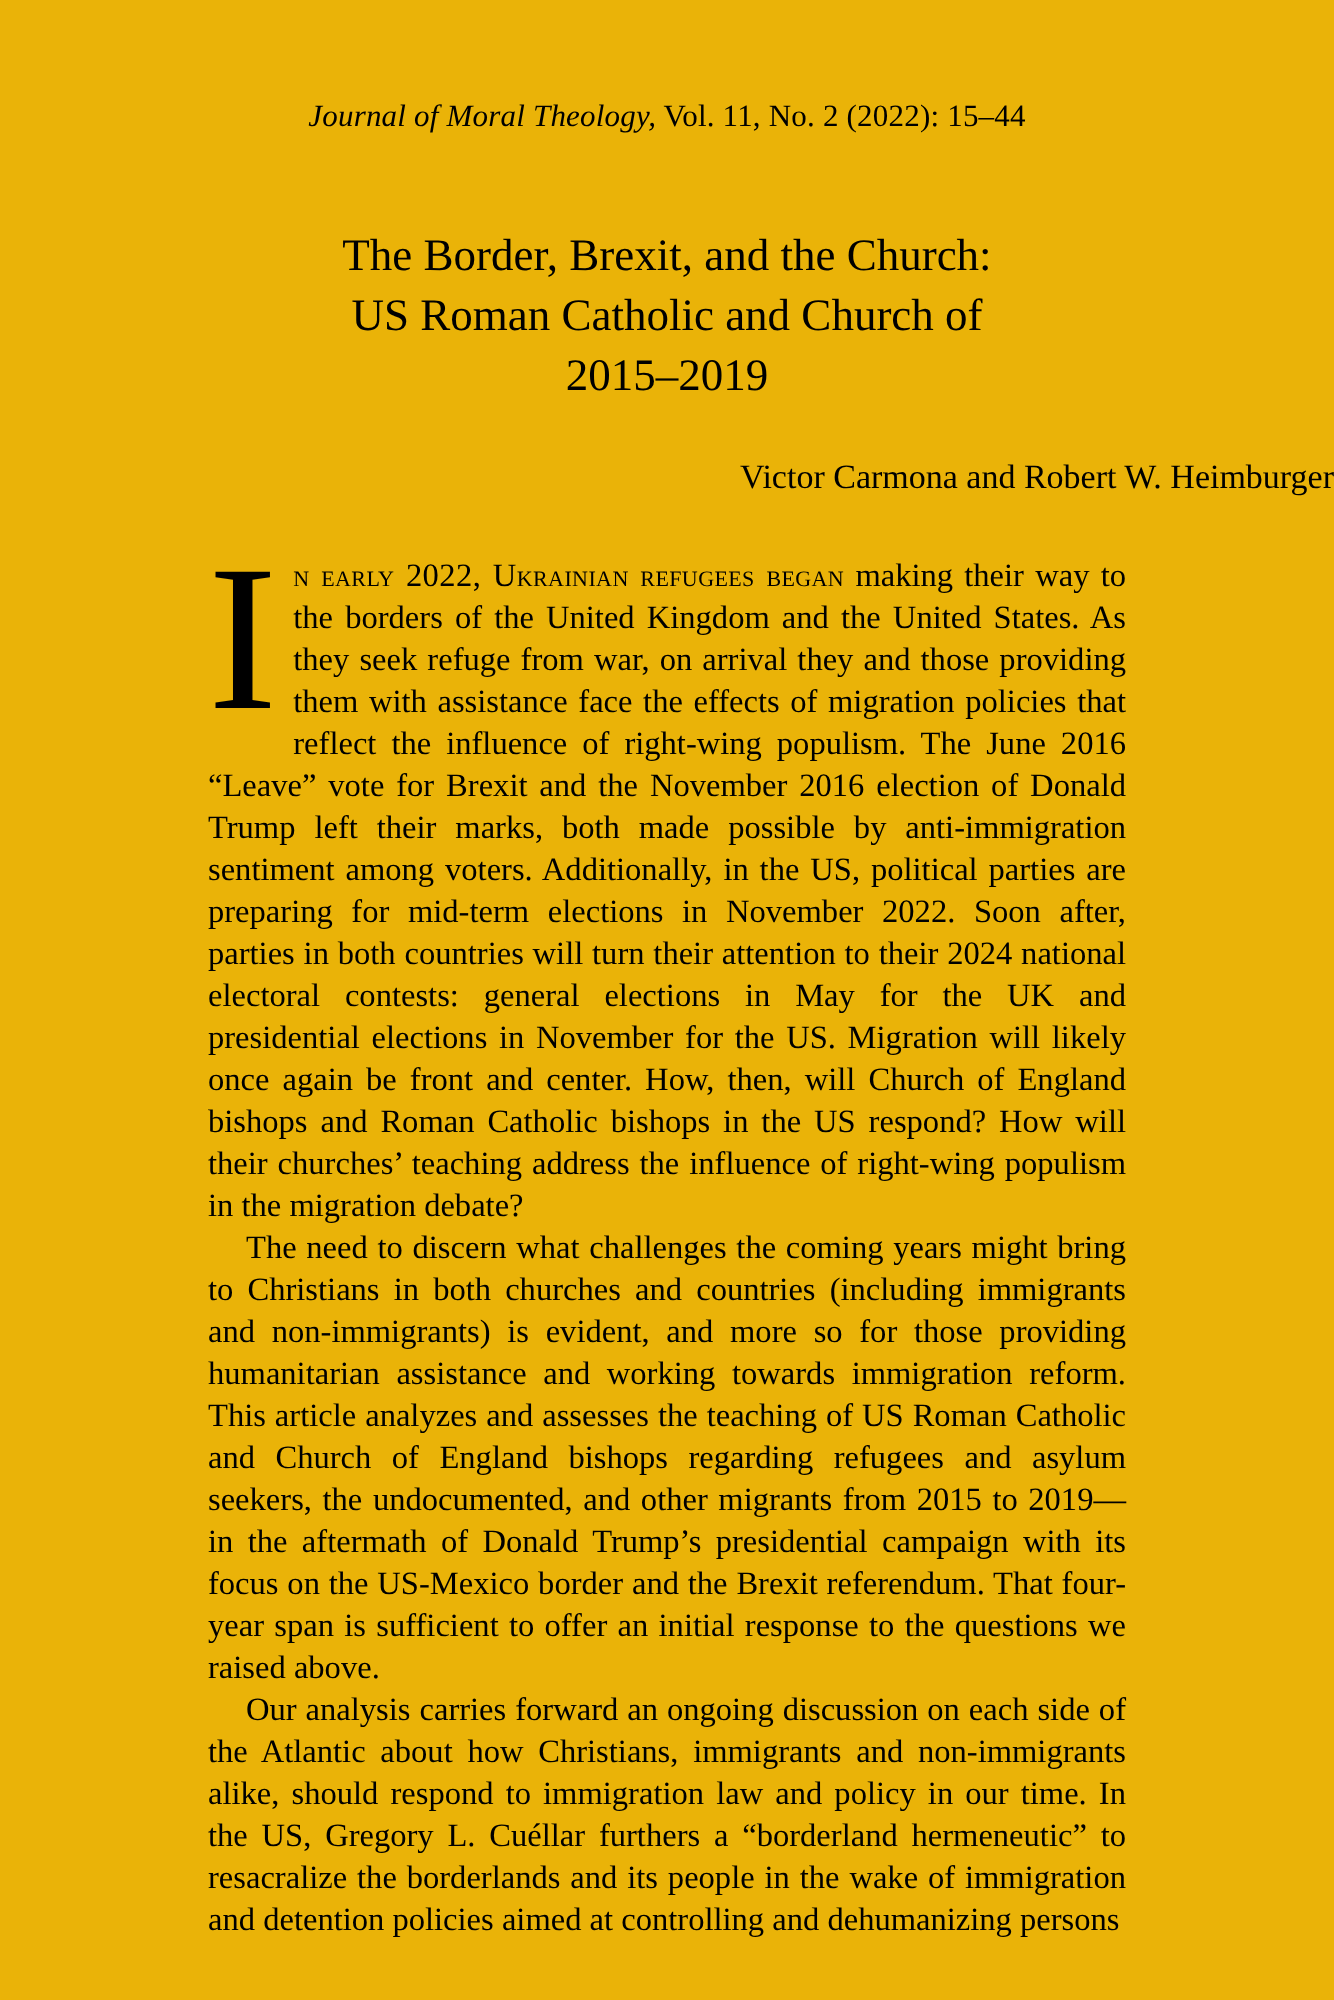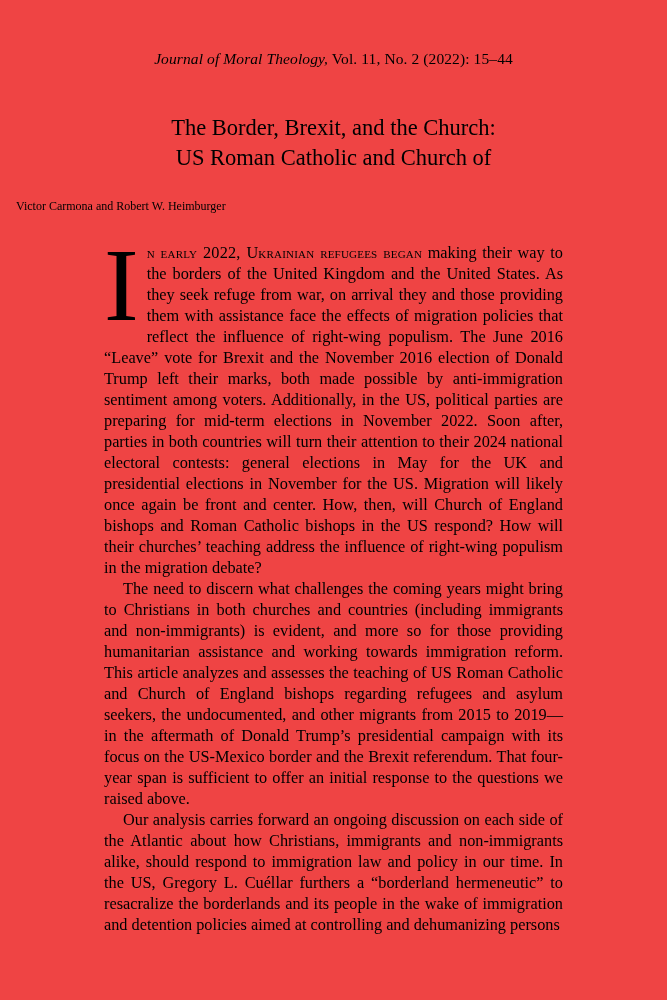--- a/index.html
+++ b/index.html
@@ -4,21 +4,21 @@
 <style>
   html, body {
     margin: 0;
     padding: 0;
     background: #ffffff;
   }
   .page {
     position: relative;
     width: 667px;
     height: 1000px;
-    background: #ef4444;
+    background: #eab308;
     font-family: "Liberation Serif", serif;
     color: #000000;
     overflow: hidden;
   }
   .running-head {
     text-align: center;
     padding-top: 50px;
     font-size: 15.5px;
     letter-spacing: 0.1px;
   }
@@ -27,22 +27,22 @@
   }
   .article-title {
     margin-top: 45px;
     text-align: center;
     font-size: 22.5px;
     line-height: 30px;
     font-weight: 400;
   }
   .authors {
     margin-top: 26px;
-    text-align: left;
-    font-size: 12px;
+    text-align: right;
+    font-size: 17px;
     margin-left: 16px;
   }
   .article-body {
     width: 459px;
     margin: 28px auto 0 auto;
     font-size: 16.3px;
     line-height: 21px;
     text-align: justify;
   }
   .article-body p {
@@ -68,20 +68,21 @@
 </head>
 <body>
 
 <div class="page">
 
   <div class="running-head"><span class="journal-name">Journal of Moral Theology,</span><span> Vol. 11, No. 2 (2022): 15–44</span></div>
 
   <div class="article-title">
     <div>The Border, Brexit, and the Church:</div>
     <div>US Roman Catholic and Church of</div>
+    <div>2015–2019</div>
   </div>
 
   <div class="authors">Victor Carmona and Robert W. Heimburger</div>
 
   <div class="article-body">
     <p><span class="drop-cap">I</span><span class="lead-in">n early 2022, Ukrainian refugees began</span><span> making their way to the borders of the United Kingdom and the United States. As they seek refuge from war, on arrival they and those providing them with assistance face the effects of migration policies that reflect the influence of right-wing populism. The June 2016 “Leave” vote for Brexit and the November 2016 election of Donald Trump left their marks, both made possible by anti-immigration sentiment among voters. Additionally, in the US, political parties are preparing for mid-term elections in November 2022. Soon after, parties in both countries will turn their attention to their 2024 national electoral contests: general elections in May for the UK and presidential elections in November for the US. Migration will likely once again be front and center. How, then, will Church of England bishops and Roman Catholic bishops in the US respond? How will their churches’ teaching address the influence of right-wing populism in the migration debate?</span></p>
 
     <p class="indented">The need to discern what challenges the coming years might bring to Christians in both churches and countries (including immigrants and non-immigrants) is evident, and more so for those providing humanitarian assistance and working towards immigration reform. This article analyzes and assesses the teaching of US Roman Catholic and Church of England bishops regarding refugees and asylum seekers, the undocumented, and other migrants from 2015 to 2019—in the aftermath of Donald Trump’s presidential campaign with its focus on the US-Mexico border and the Brexit referendum. That four-year span is sufficient to offer an initial response to the questions we raised above.</p>
 
     <p class="indented">Our analysis carries forward an ongoing discussion on each side of the Atlantic about how Christians, immigrants and non-immigrants alike, should respond to immigration law and policy in our time. In the US, Gregory L. Cuéllar furthers a “borderland hermeneutic” to resacralize the borderlands and its people in the wake of immigration and detention policies aimed at controlling and dehumanizing persons</p>

